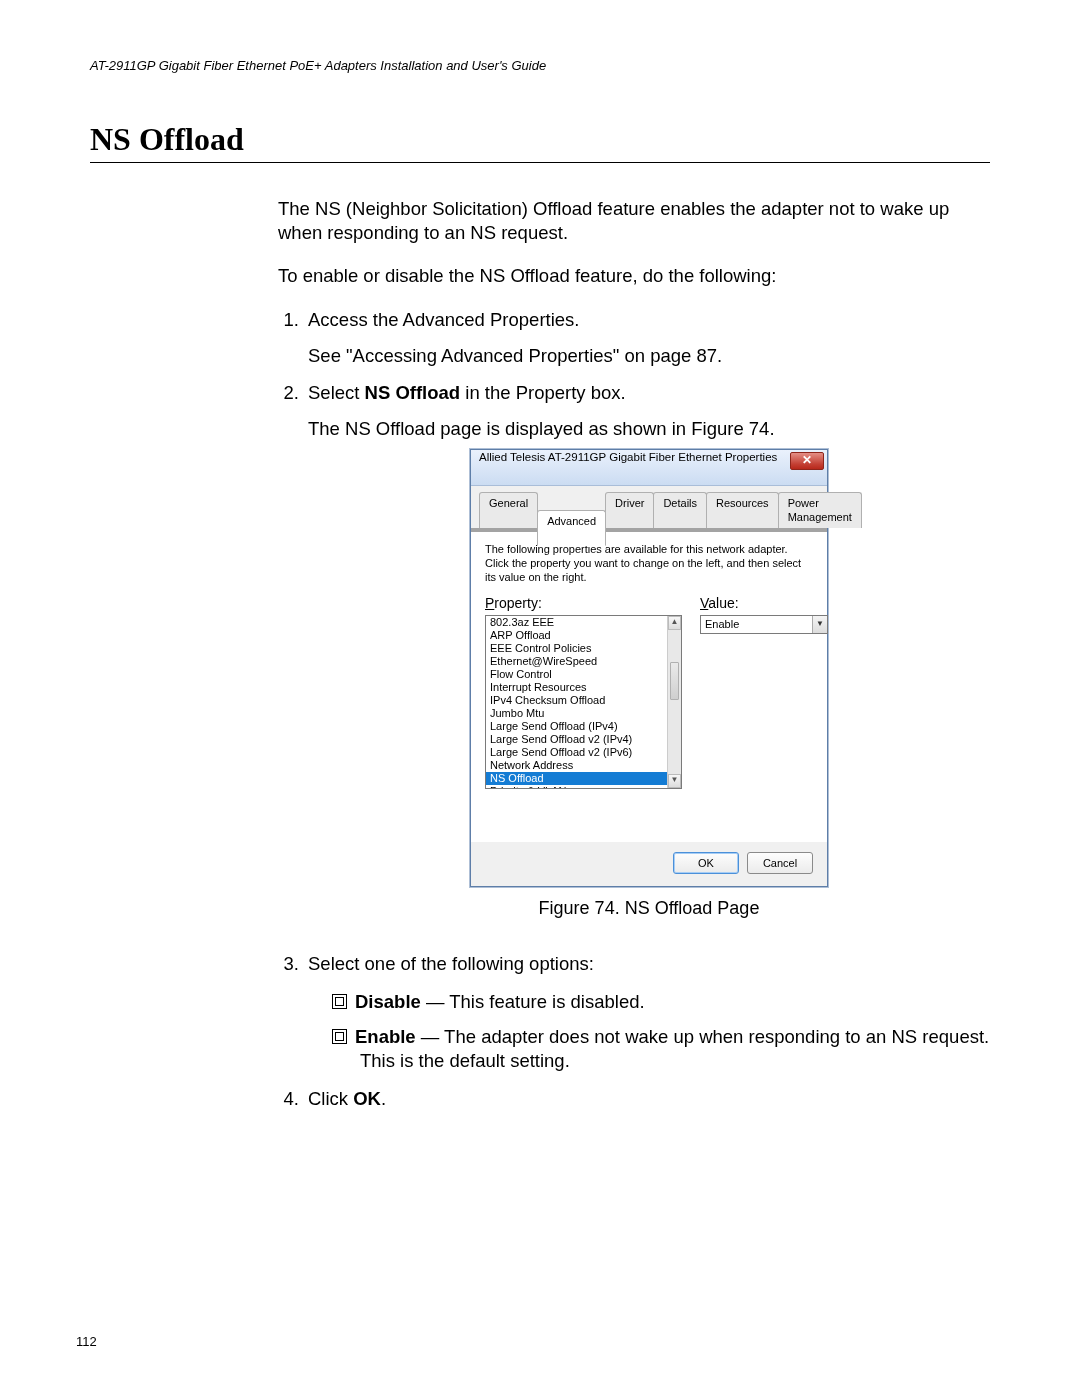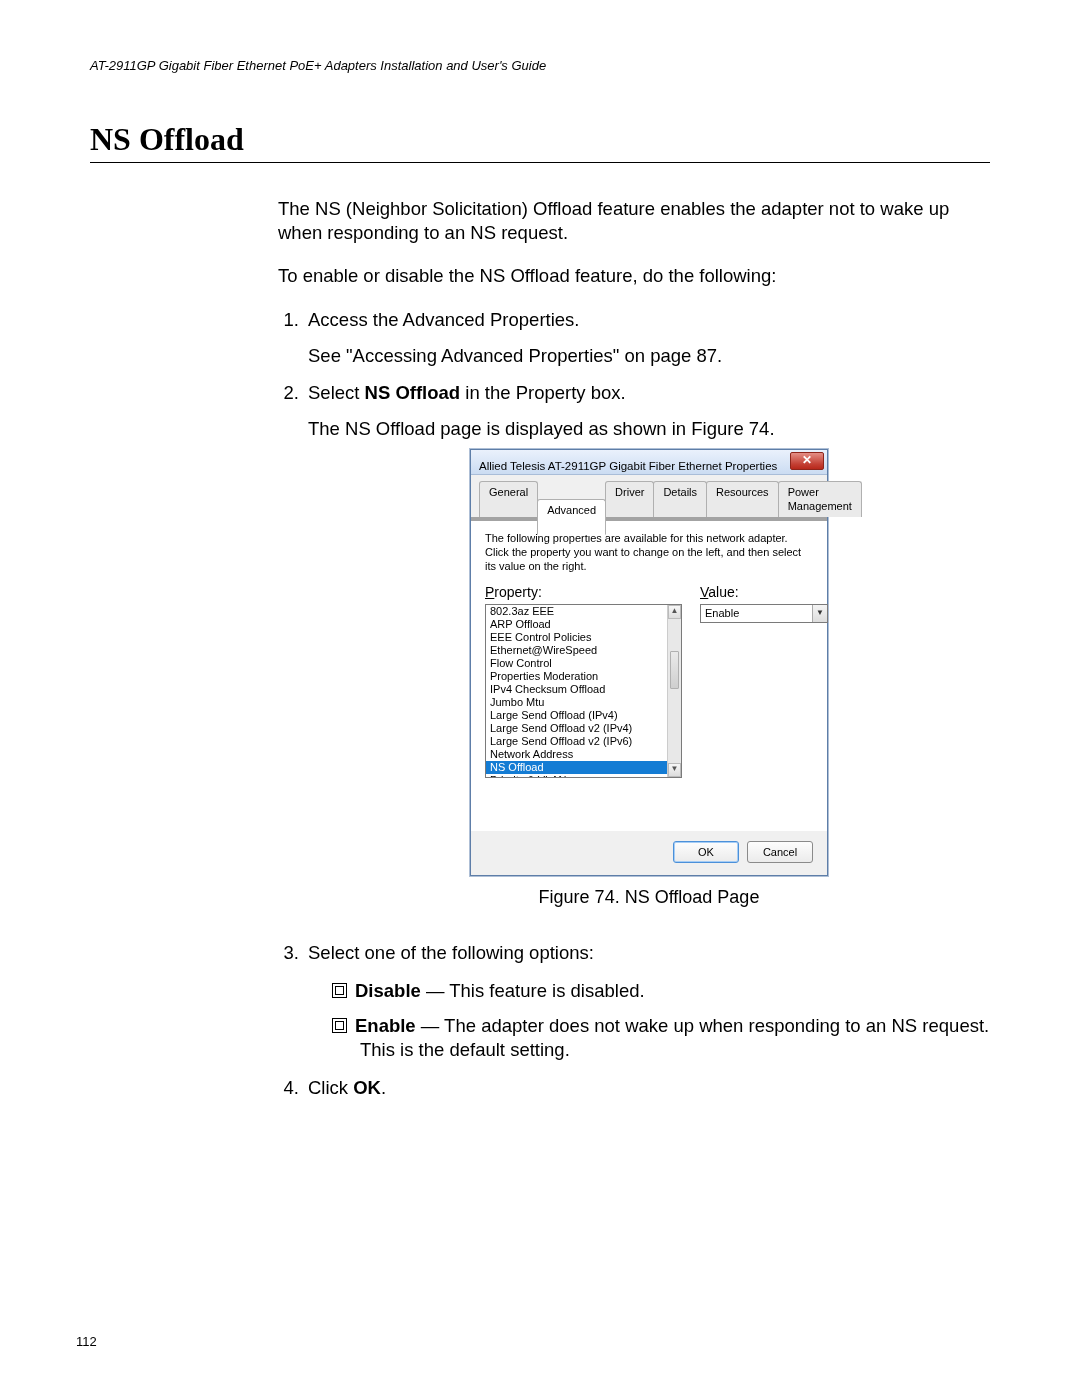--- a/index.html
+++ b/index.html
@@ -86,25 +86,25 @@
   .dialog {
     width: 358px;
     border: 1px solid #5e7ea8;
     box-shadow: 0 0 0 1px #aebfd6;
     background: #fff;
     font-size: 11px;
     font-family: "Segoe UI", Tahoma, sans-serif;
     color: #000;
   }
   .titlebar {
-    height: 25px;
+    height: 36px;
     background: linear-gradient(180deg,#eaf1fc 0%,#cbdcf2 100%);
     border-bottom: 1px solid #a9bdd8;
     display: flex;
-    align-items: flex-end;
+    align-items: flex-start;
     padding: 0 0 0 8px;
     position: relative;
     font-size: 11.5px;
     color: #000;
   }
   .close-btn {
     position: absolute;
     right: 3px; top: 2px;
     width: 34px; height: 18px;
     border-radius: 2px;
@@ -297,21 +297,21 @@
               <div class="prop-row">
                 <div class="prop-col">
                   <div class="label-underlined"><span class="u">P</span><span>roperty:</span></div>
                   <div class="prop-listbox">
                     <div class="items" id="prop-items">
                         <div class="item">802.3az EEE</div>
                         <div class="item">ARP Offload</div>
                         <div class="item">EEE Control Policies</div>
                         <div class="item">Ethernet@WireSpeed</div>
                         <div class="item">Flow Control</div>
-                        <div class="item">Properties Moderation</div>
+                        <div class="item">Interrupt Resources</div>
                         <div class="item">IPv4 Checksum Offload</div>
                         <div class="item">Jumbo Mtu</div>
                         <div class="item">Large Send Offload (IPv4)</div>
                         <div class="item">Large Send Offload v2 (IPv4)</div>
                         <div class="item">Large Send Offload v2 (IPv6)</div>
                         <div class="item">Network Address</div>
                         <div class="item selected">NS Offload</div>
                         <div class="item">Priority &amp; VLAN</div>
                       </div>
                     <div class="scrollbar">

